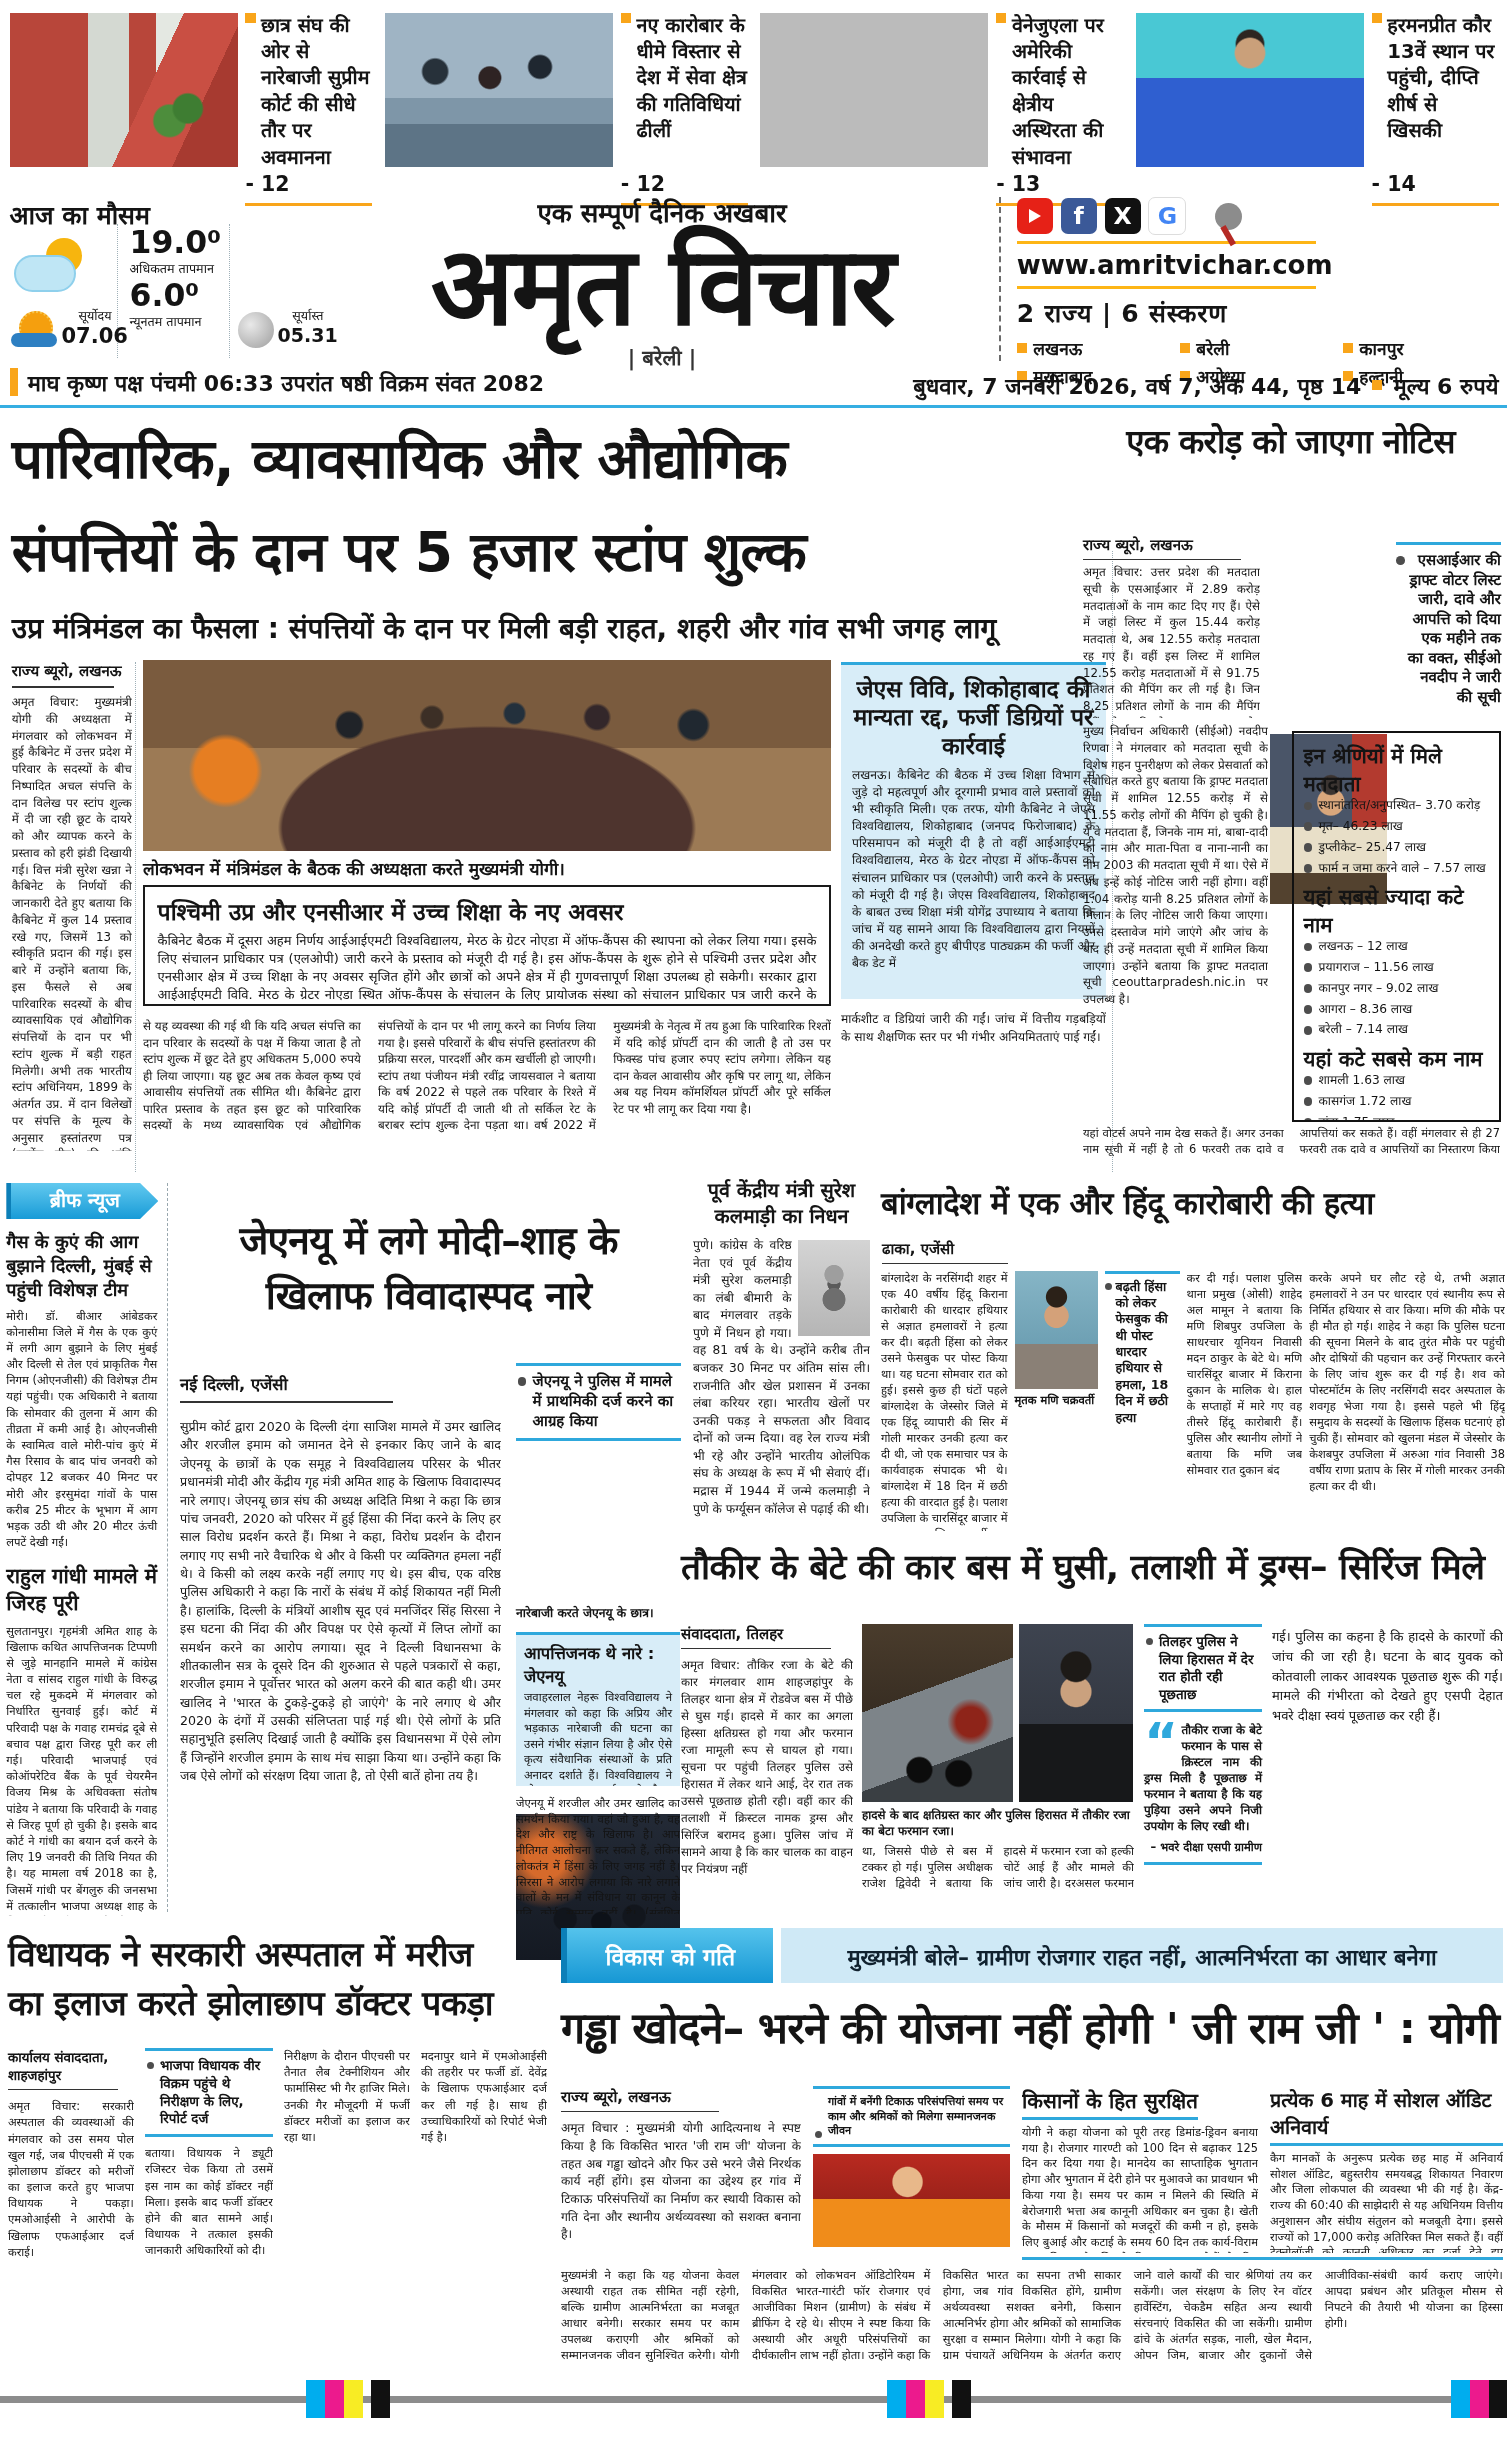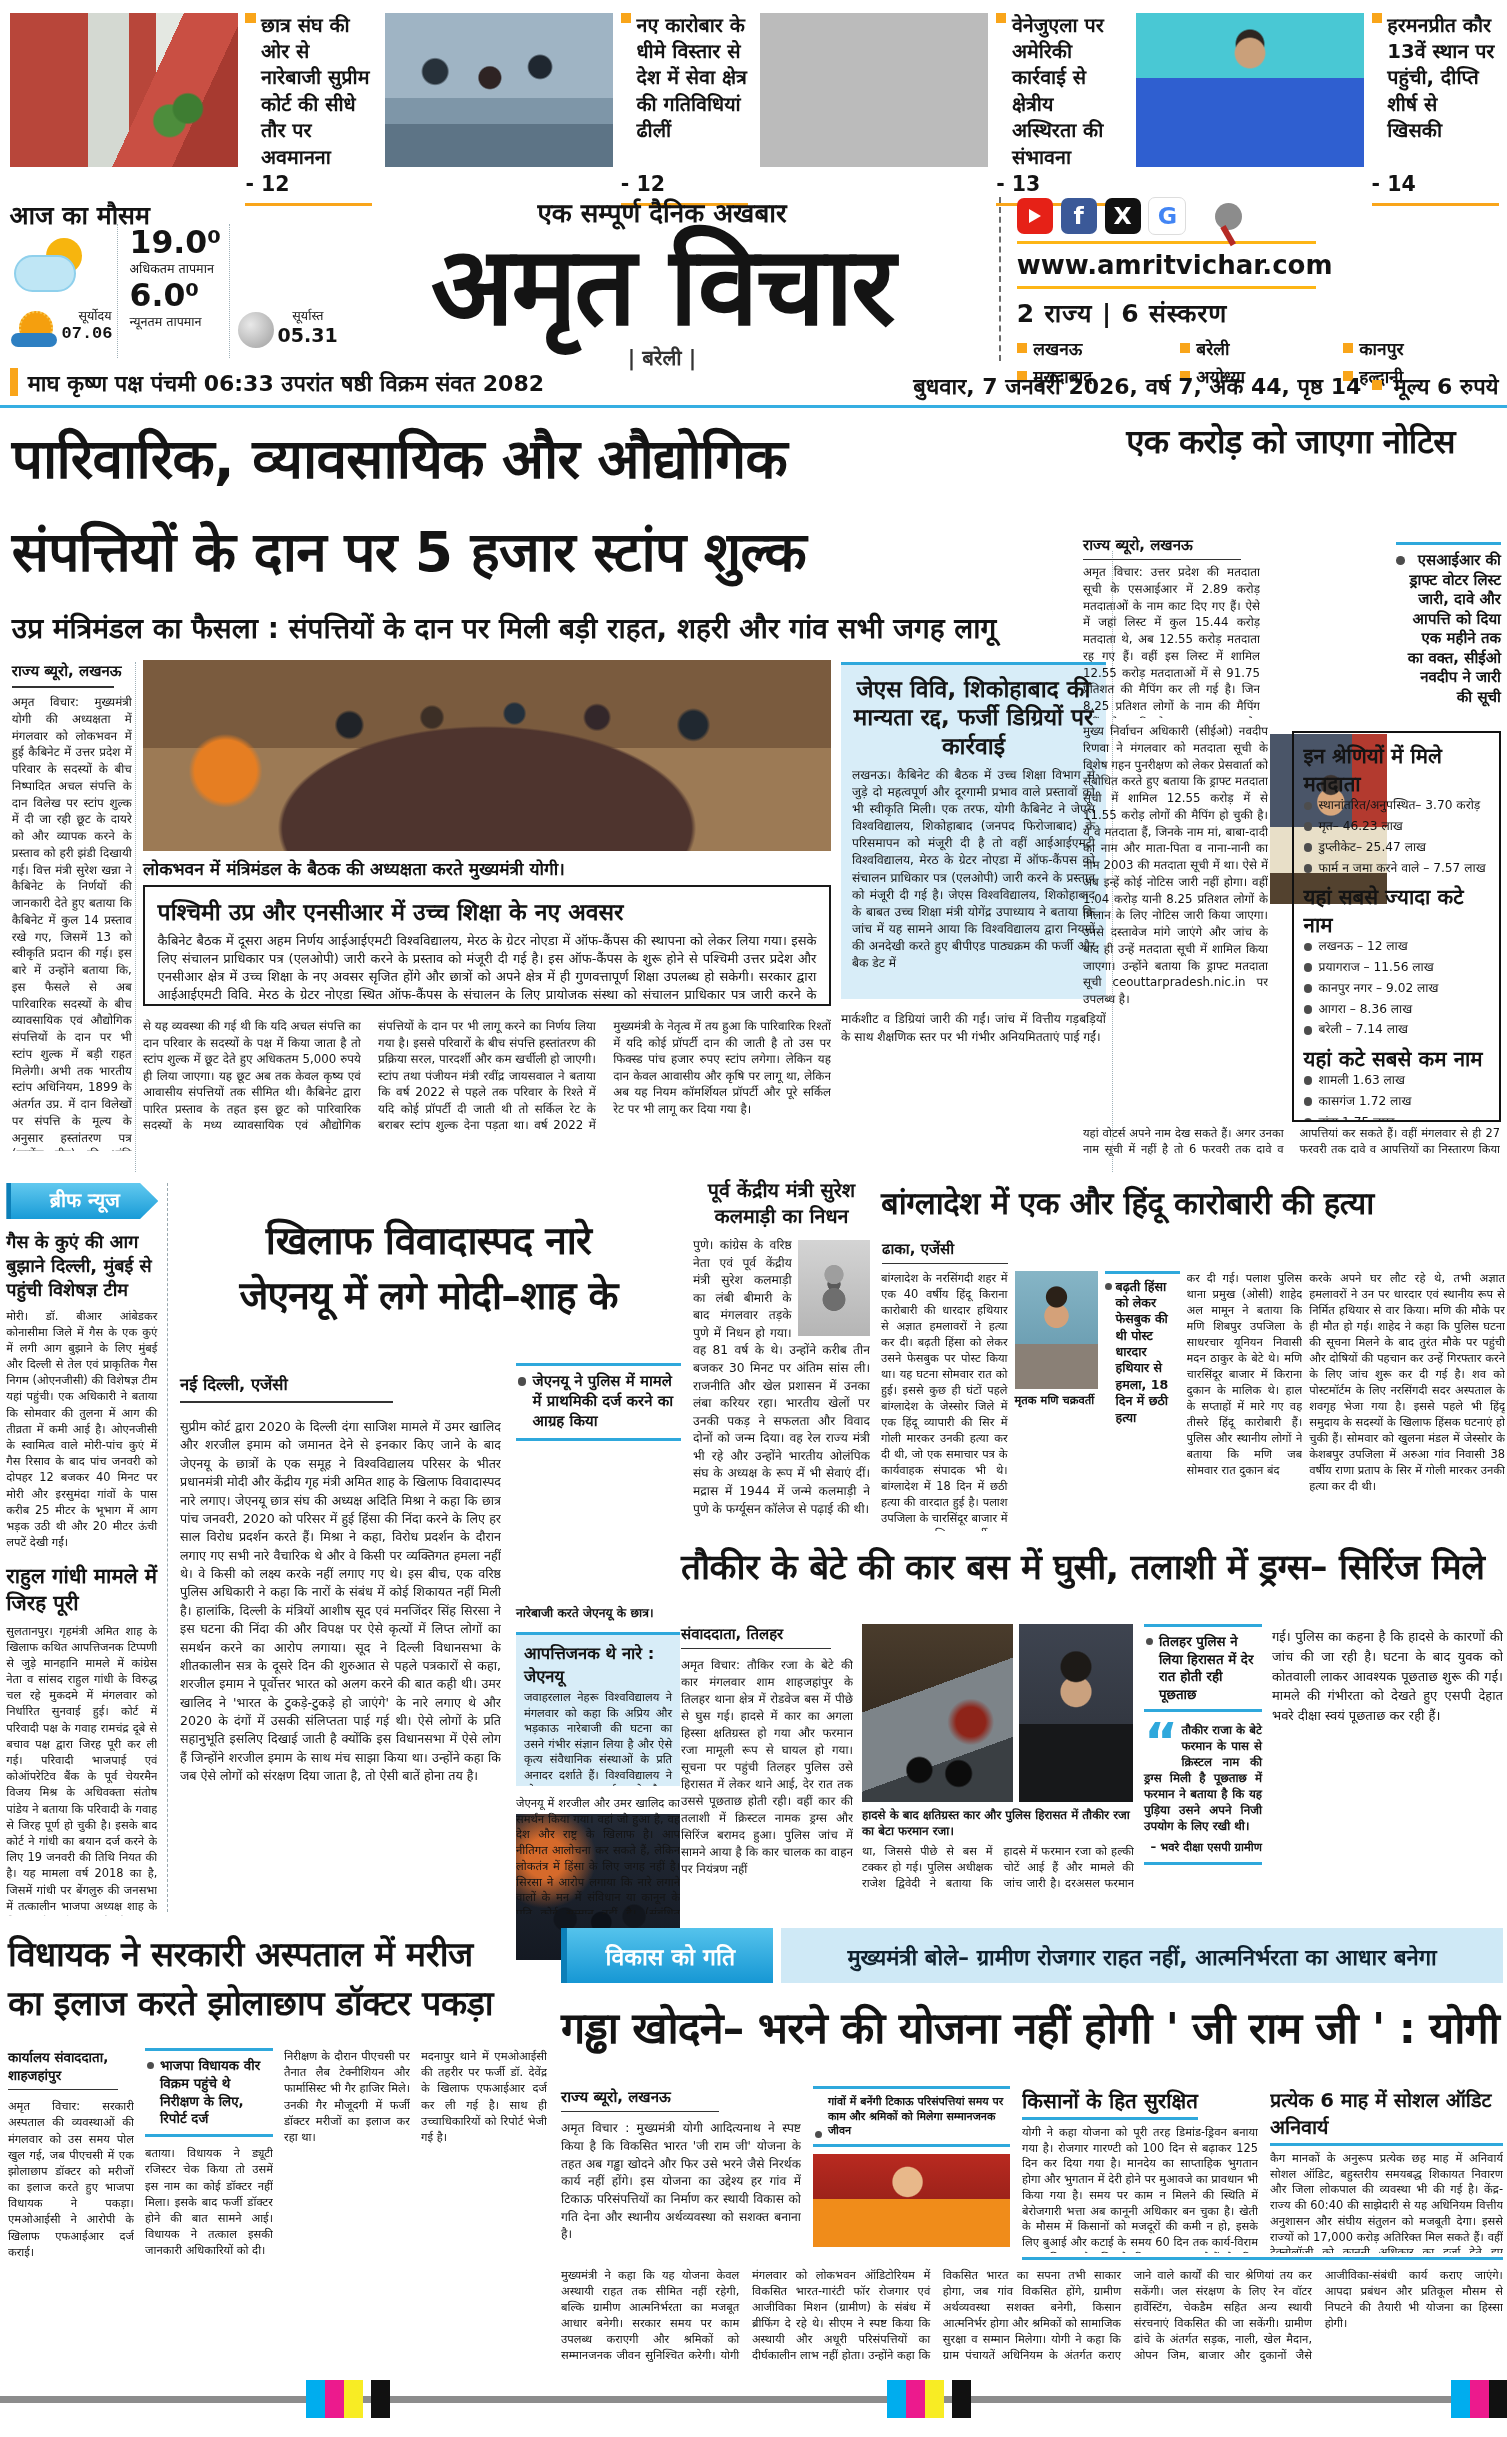--- a/index.html
+++ b/index.html
@@ -157,21 +157,21 @@
     <div class="bold" style="font-size:31.5px;">6.0⁰</div>
     <div style="font-size:12.6px;">न्यूनतम तापमान</div>
   </div>
   <div class="abs vdots" style="left:219px;top:27px;height:134px;"></div>
   <div class="abs" style="left:1.6px;top:112px;width:47px;height:41px;">
     <div class="abs" style="left:7.9px;top:1.6px;width:30px;height:30px;border-radius:50%;background:#f59f0e;border:2.4px dotted #f7c54e;"></div>
     <div class="abs" style="left:0;top:23.6px;width:46px;height:14px;background:#2d7fc2;border-radius:7px;"></div>
   </div>
   <div class="abs" style="left:52px;top:110px;text-align:right;width:50px;">
     <div style="font-size:12.6px;">सूर्योदय</div>
-    <div class="bold" style="font-size:17px;font-family:Liberation Mono, monospace;">07.06</div>
+    <div class="bold" style="font-size:21px;">07.06</div>
   </div>
   <div class="abs" style="left:228px;top:115px;width:36px;height:36px;border-radius:50%;background:radial-gradient(circle at 35% 35%,#e9e9e9,#9d9d9d);"></div>
   <div class="abs" style="left:268px;top:110px;text-align:right;width:46px;">
     <div style="font-size:12.6px;">सूर्यास्त</div>
     <div class="bold" style="font-size:19px;">05.31</div>
   </div>
 </section>
 
 <section class="abs" style="left:339px;top:194px;width:646px;text-align:center;">
   <div class="bold" style="font-size:26px;">एक सम्पूर्ण दैनिक अखबार</div>
@@ -348,22 +348,22 @@
   <div style="width:147px;height:36px;background:linear-gradient(180deg,#62c9ef,#189bd7);clip-path:polygon(0 0,88% 0,100% 50%,88% 100%,0 100%);border-left:5.5px solid #0c7fb8;color:#fff;font-weight:bold;font-size:19.7px;text-align:center;line-height:36px;">ब्रीफ न्यूज</div>
   <div class="bold" style="font-size:18px;line-height:1.32;margin-top:11px;">गैस के कुएं की आग बुझाने दिल्ली, मुंबई से पहुंची विशेषज्ञ टीम</div>
   <div class="jt" style="font-size:11.4px;line-height:1.42;margin-top:6.3px;">मोरी। डॉ. बीआर आंबेडकर कोनासीमा जिले में गैस के एक कुएं में लगी आग बुझाने के लिए मुंबई और दिल्ली से तेल एवं प्राकृतिक गैस निगम (ओएनजीसी) की विशेषज्ञ टीम यहां पहुंची। एक अधिकारी ने बताया कि सोमवार की तुलना में आग की तीव्रता में कमी आई है। ओएनजीसी के स्वामित्व वाले मोरी-पांच कुएं में गैस रिसाव के बाद पांच जनवरी को दोपहर 12 बजकर 40 मिनट पर मोरी और इरसुमंदा गांवों के पास करीब 25 मीटर के भूभाग में आग भड़क उठी थी और 20 मीटर ऊंची लपटें देखी गईं।</div>
   <div class="bold" style="font-size:20.5px;line-height:1.3;margin-top:12.6px;">राहुल गांधी मामले में जिरह पूरी</div>
   <div class="jt clip" style="font-size:11.4px;line-height:1.42;margin-top:6.3px;height:293px;">सुलतानपुर। गृहमंत्री अमित शाह के खिलाफ कथित आपत्तिजनक टिप्पणी से जुड़े मानहानि मामले में कांग्रेस नेता व सांसद राहुल गांधी के विरुद्ध चल रहे मुकदमे में मंगलवार को निर्धारित सुनवाई हुई। कोर्ट में परिवादी पक्ष के गवाह रामचंद्र दूबे से बचाव पक्ष द्वारा जिरह पूरी कर ली गई। परिवादी भाजपाई एवं कोऑपरेटिव बैंक के पूर्व चेयरमैन विजय मिश्र के अधिवक्ता संतोष पांडेय ने बताया कि परिवादी के गवाह से जिरह पूर्ण हो चुकी है। इसके बाद कोर्ट ने गांधी का बयान दर्ज करने के लिए 19 जनवरी की तिथि नियत की है। यह मामला वर्ष 2018 का है, जिसमें गांधी पर बेंगलुरु की जनसभा में तत्कालीन भाजपा अध्यक्ष शाह के खिलाफ टिप्पणी का आरोप है।</div>
 </section>
 <div class="abs vsep" style="left:167px;top:1183px;height:729px;"></div>
 
 <section>
   <div class="abs" style="left:177px;top:1213px;width:503px;text-align:center;font-size:39px;font-weight:800;line-height:55px;letter-spacing:-0.8px;">
+    <div>जेएनयू में लगे मोदी–शाह के</div>
     <div>खिलाफ विवादास्पद नारे</div>
-    <div>जेएनयू में लगे मोदी–शाह के</div>
   </div>
   <div class="abs" style="left:180px;top:1372px;width:236px;">
     <div class="bold" style="font-size:16.5px;">नई दिल्ली, एजेंसी</div>
     <div class="hr" style="width:213px;margin-top:6.3px;"></div>
   </div>
   <div class="abs jt clip" style="left:180px;top:1418px;width:321px;height:496px;font-size:12.6px;line-height:1.46;">सुप्रीम कोर्ट द्वारा 2020 के दिल्ली दंगा साजिश मामले में उमर खालिद और शरजील इमाम को जमानत देने से इनकार किए जाने के बाद जेएनयू के छात्रों के एक समूह ने विश्वविद्यालय परिसर के भीतर प्रधानमंत्री मोदी और केंद्रीय गृह मंत्री अमित शाह के खिलाफ विवादास्पद नारे लगाए। जेएनयू छात्र संघ की अध्यक्ष अदिति मिश्रा ने कहा कि छात्र पांच जनवरी, 2020 को परिसर में हुई हिंसा की निंदा करने के लिए हर साल विरोध प्रदर्शन करते हैं। मिश्रा ने कहा, विरोध प्रदर्शन के दौरान लगाए गए सभी नारे वैचारिक थे और वे किसी पर व्यक्तिगत हमला नहीं थे। वे किसी को लक्ष्य करके नहीं लगाए गए थे। इस बीच, एक वरिष्ठ पुलिस अधिकारी ने कहा कि नारों के संबंध में कोई शिकायत नहीं मिली है। हालांकि, दिल्ली के मंत्रियों आशीष सूद एवं मनजिंदर सिंह सिरसा ने इस घटना की निंदा की और विपक्ष पर ऐसे कृत्यों में लिप्त लोगों का समर्थन करने का आरोप लगाया। सूद ने दिल्ली विधानसभा के शीतकालीन सत्र के दूसरे दिन की शुरुआत से पहले पत्रकारों से कहा, शरजील इमाम ने पूर्वोत्तर भारत को अलग करने की बात कही थी। उमर खालिद ने 'भारत के टुकड़े-टुकड़े हो जाएंगे' के नारे लगाए थे और 2020 के दंगों में उसकी संलिप्तता पाई गई थी। ऐसे लोगों के प्रति सहानुभूति इसलिए दिखाई जाती है क्योंकि इस विधानसभा में ऐसे लोग हैं जिन्होंने शरजील इमाम के साथ मंच साझा किया था। उन्होंने कहा कि जब ऐसे लोगों को संरक्षण दिया जाता है, तो ऐसी बातें होना तय है।</div>
 
   <div class="abs note-box" style="left:516px;top:1363px;width:162px;">
     <span class="dot"></span>
       <span style="font-size:15px;line-height:1.32;">जेएनयू ने पुलिस में मामले में प्राथमिकी दर्ज करने का आग्रह किया</span>

